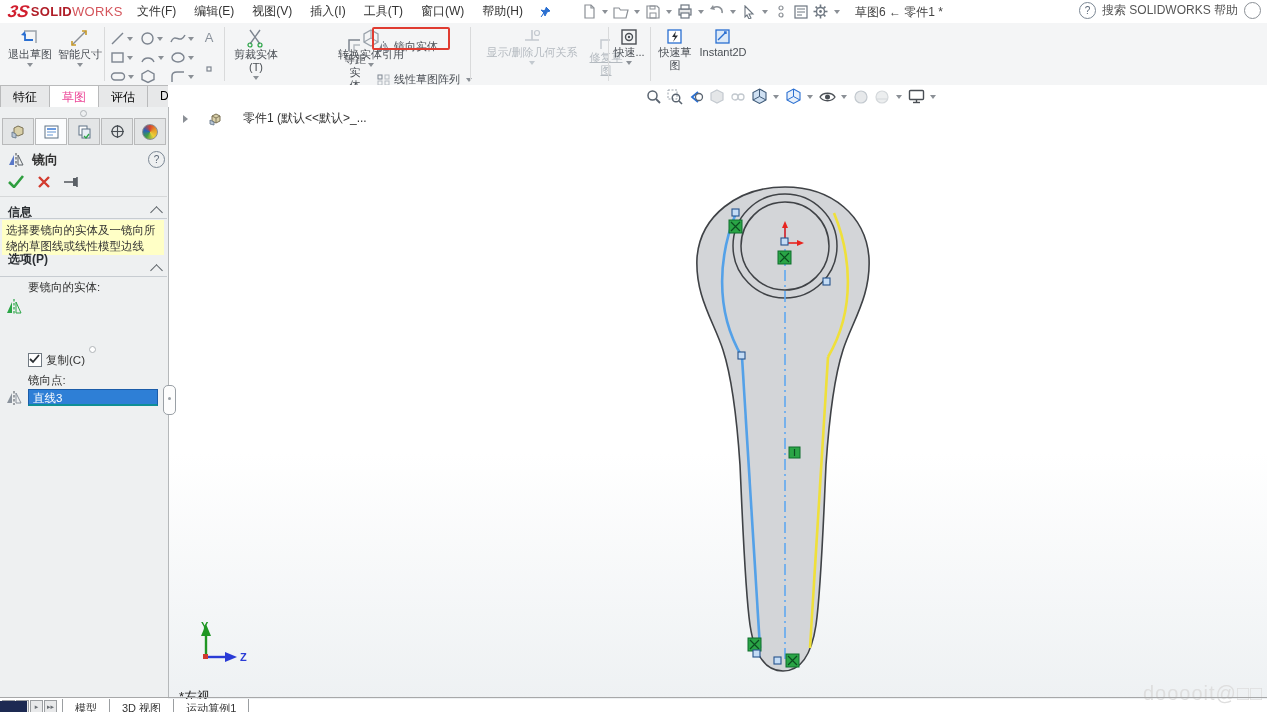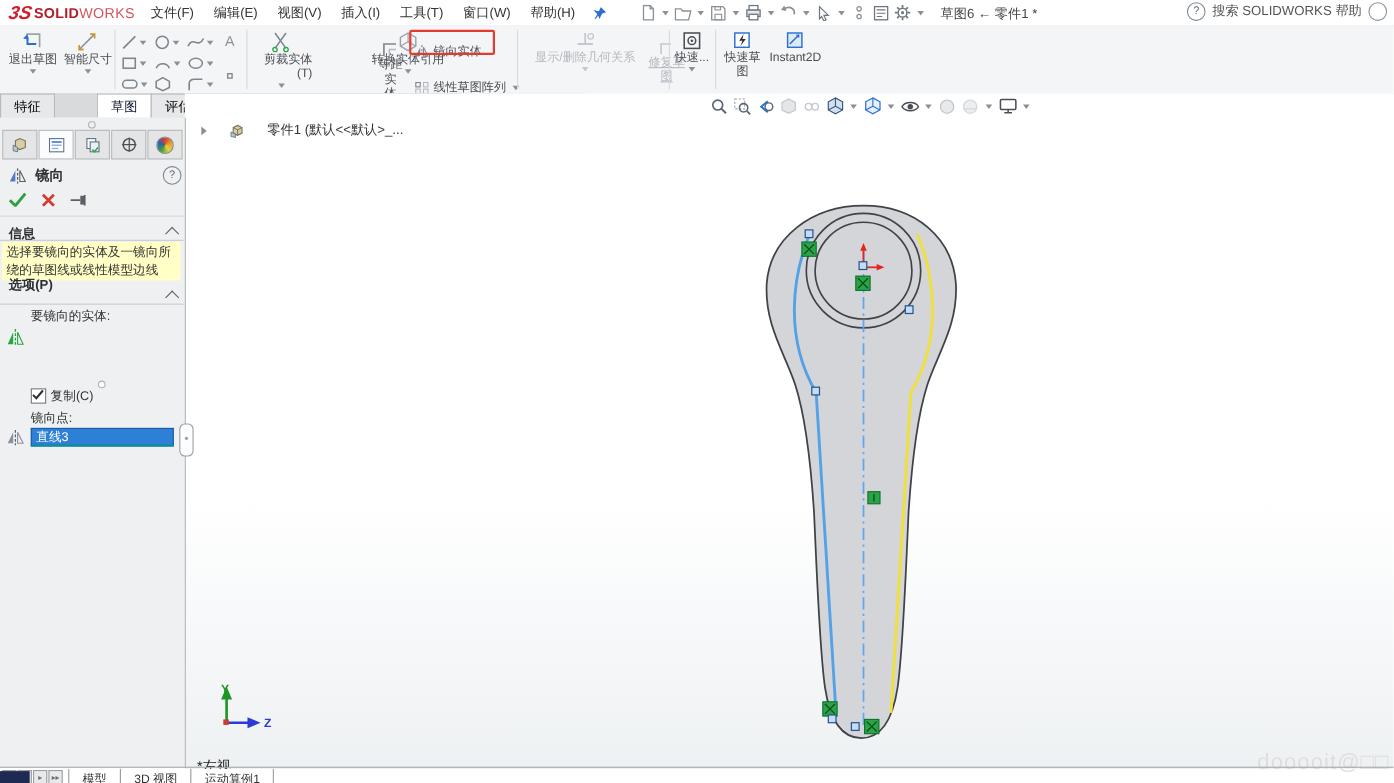--- a/index.html
+++ b/index.html
@@ -27,21 +27,21 @@
   .rbig{position:absolute;text-align:center;color:#4a4f55;font-size:11px;line-height:13px;}
   .rgray{color:#b4bac0;}
   .rcaret{margin:2px auto 0;}
   .rrow{position:absolute;display:flex;align-items:center;gap:4px;font-size:11px;color:#4a4f55;white-space:nowrap;}
   .redbox{position:absolute;border:2px solid #e03c31;border-radius:2px;}
   .sgrid{position:absolute;display:grid;grid-template-columns:repeat(2,26px);grid-auto-rows:19px;}
   .scell{display:flex;align-items:center;}
   
   #cmdtabs{left:0;top:85px;width:420px;height:22px;display:flex;background:#d9dadb;}
   .ctab{padding:3px 12px 4px;border:1px solid #b9babb;border-bottom:none;background:#e7e8e9;color:#000000;margin-right:-1px;white-space:nowrap;}
-  .ctab.active{background:#fff;color:#0f172a;margin-left:39px;}
+  .ctab.active{background:#fff;color:#ec4899;}
   
   #viewport{left:168px;top:85px;width:1099px;height:614px;background:linear-gradient(#ffffff 60%,#eef1f3);}
   #vptabsfill{left:420px;top:85px;width:847px;height:22px;background:#fff;}
   .hud{position:absolute;left:645px;top:88px;display:flex;align-items:center;gap:3px;}
   .hicon{width:18px;height:17px;display:flex;align-items:center;justify-content:center;}
   .tree{position:absolute;left:183px;top:110px;display:flex;align-items:center;gap:20px;color:#333;}
   .tri-r{width:0;height:0;border-top:4px solid transparent;border-bottom:4px solid transparent;border-left:5px solid #8b9096;}
   .viewlabel{position:absolute;left:179px;top:688px;font-size:13px;color:#222;}
   .watermark{position:absolute;left:1143px;top:682px;font-size:20px;font-weight:400;color:#dedede;letter-spacing:1px;}
   
@@ -256,21 +256,21 @@
         </span>
     </div>
     <div class="rbig" style="left:200px;top:8px;width:18px;font-size:13px;color:#8a929c;"><span>A</span></div>
     <div class="abs" style="left:205px;top:42px;">
         <svg width="8" height="8" viewBox="0 0 8 8">
           <rect x="2" y="2" width="4" height="4" fill="none" stroke="#7d8590" stroke-width="1.2"></rect>
         </svg>
       </div>
     <div class="rdiv" style="left:224px;"></div>
 
-    <div class="rbig" style="left:228px;top:5px;width:56px;text-align:right;">
+    <div class="rbig" style="left:228px;top:5px;width:56px;">
       <svg width="20" height="20" viewBox="0 0 20 20" style="margin:0 auto;">
           <path d="M4 2 L14 16 M14 2 L4 16" stroke="#7d8590" stroke-width="1.4"></path>
           <circle cx="4" cy="17" r="2" fill="none" stroke="#2aa546" stroke-width="1.2"></circle>
           <circle cx="14" cy="17" r="2" fill="none" stroke="#2aa546" stroke-width="1.2"></circle>
         </svg>
       <div>剪裁实体(T)</div>
       <div class="caret rcaret"></div>
     </div>
 
     <div class="rbig" style="left:288px;top:5px;width:70px;margin-left:48px;">

